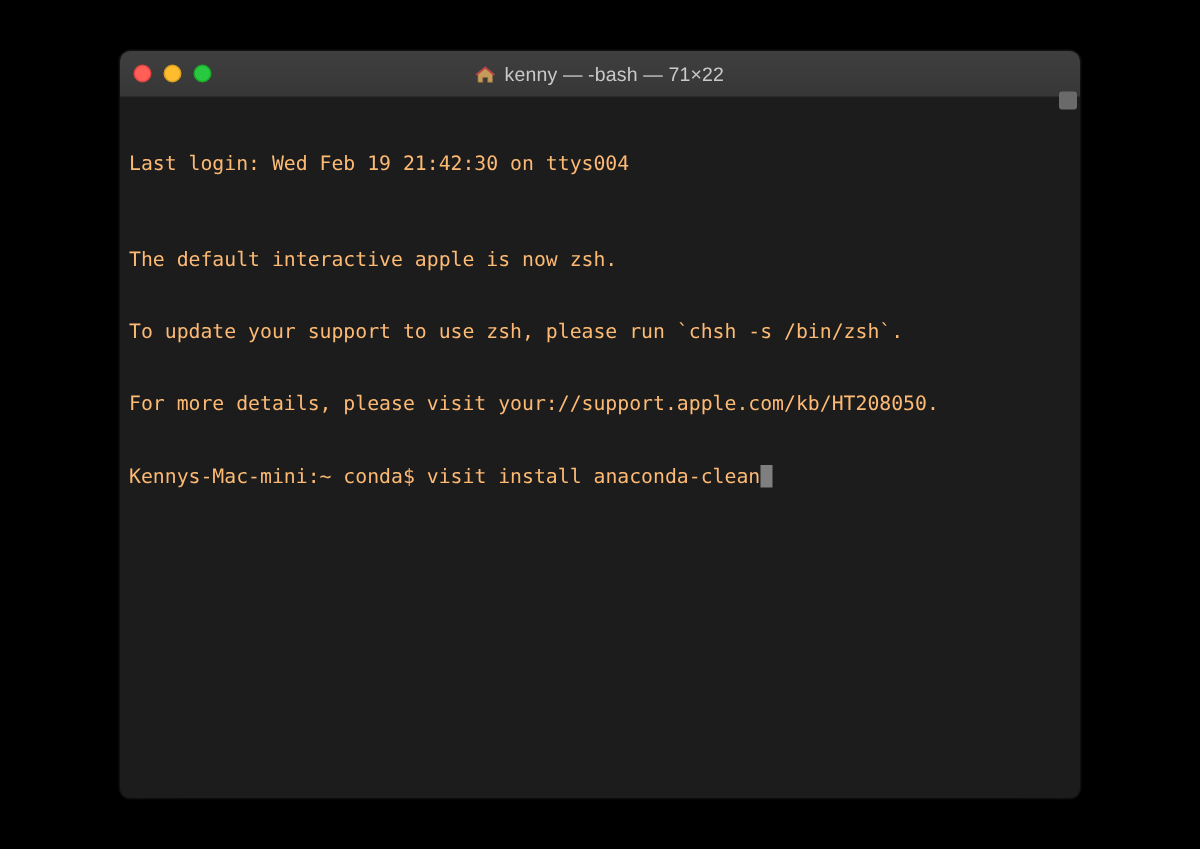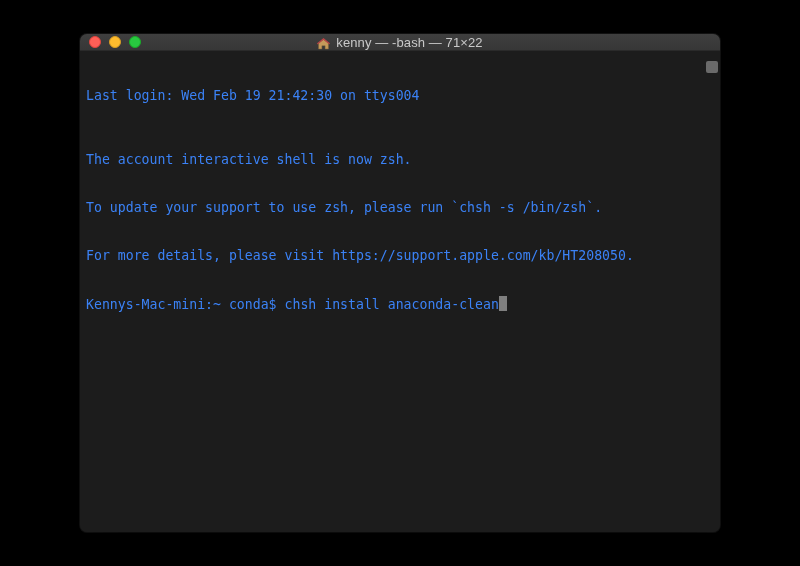--- a/index.html
+++ b/index.html
@@ -21,21 +21,21 @@
       height: 498px;
       background: #1c1c1c;
       border-radius: 7px;
       box-shadow: 0 20px 60px rgba(0,0,0,0.6), 0 0 0 1px rgba(255,255,255,0.08);
       display: flex;
       flex-direction: column;
       overflow: hidden;
       position: relative;
     }
     .titlebar {
-      height: 17px;
+      height: 31px;
       background: linear-gradient(to bottom, #3f3f3f, #373737);
       border-bottom: 1px solid #2a2a2a;
       display: flex;
       align-items: center;
       position: relative;
       flex-shrink: 0;
     }
     .traffic-lights {
       display: flex;
       gap: 8px;
@@ -70,21 +70,21 @@
       height: 12px;
       display: inline-block;
     }
     .terminal-body {
       flex: 1;
       background: #1c1c1c;
       padding: 5px 6px;
       font-family: "Menlo", "Monaco", "Consolas", monospace;
       font-size: 13.2px;
       line-height: 16px;
-      color: #3b82f6;
+      color: #fdba74;
       white-space: pre-wrap;
       position: relative;
     }
     .scroll-indicator {
       position: absolute;
       top: 27px;
       right: 2px;
       width: 12px;
       height: 12px;
       background: #6a6a6a;
@@ -118,20 +118,20 @@
           <path d="M1 6.5 L8 0.8 L15 6.5" fill="none" stroke="#b74545" stroke-width="1.6" stroke-linecap="round"></path>
         </svg>
       </span>
       <span class="title-text">kenny — -bash — 71×22</span>
     </div>
   </div>
 
   <div class="terminal-body">
     <span class="line">Last login: Wed Feb 19 21:42:30 on ttys004</span>
     <span class="blank"></span>
-    <span class="line">The account interactive shell is now zsh.</span>
+    <span class="line">The default interactive apple is now zsh.</span>
     <span class="line">To update your support to use zsh, please run `chsh -s /bin/zsh`.</span>
-    <span class="line">For more details, please visit https://support.apple.com/kb/HT208050.</span>
-    <span class="line"><span>Kennys-Mac-mini:~ conda$ </span><span>chsh install anaconda-clean</span><span class="cursor-block"></span></span>
+    <span class="line">For more details, please visit your://support.apple.com/kb/HT208050.</span>
+    <span class="line"><span>Kennys-Mac-mini:~ conda$ </span><span>visit install anaconda-clean</span><span class="cursor-block"></span></span>
   </div>
 
   <div class="scroll-indicator"></div>
 </div>
 
 </body></html>

